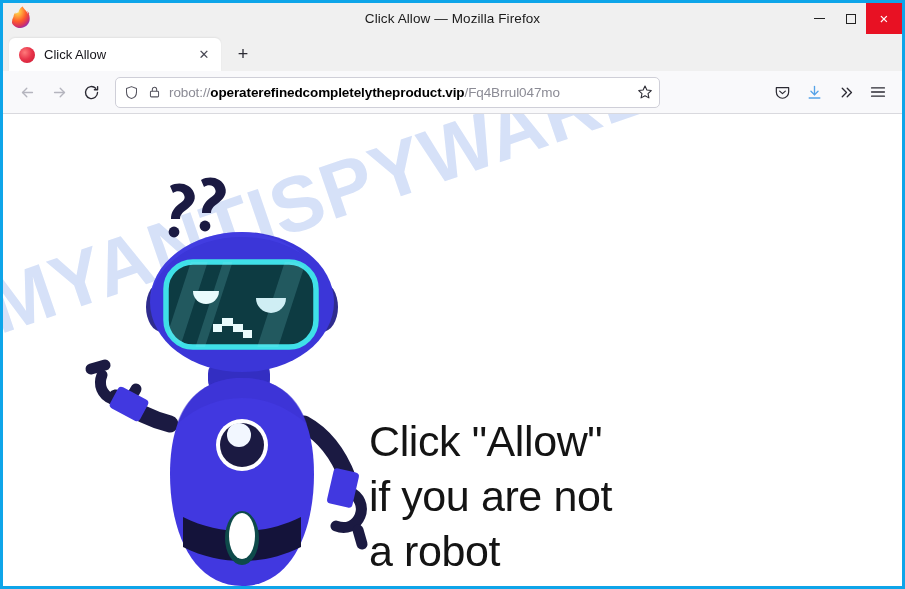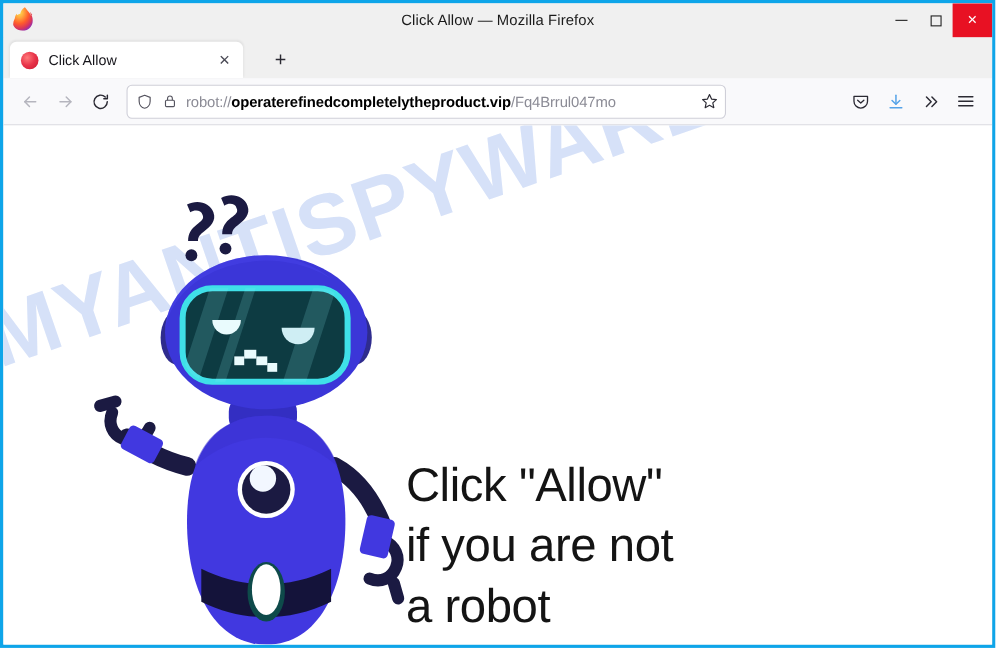--- a/index.html
+++ b/index.html
@@ -86,21 +86,20 @@
   }
 
   
   #tabstrip {
     height: 37px;
     background: #f0f0f0;
     display: flex;
     align-items: flex-end;
     padding-left: 6px;
     position: relative;
-    gap: 12px;
   }
   #tab {
     width: 212px;
     height: 33px;
     background: #ffffff;
     border-radius: 6px 6px 0 0;
     display: flex;
     align-items: center;
     padding: 0 8px 0 10px;
     box-sizing: border-box;

